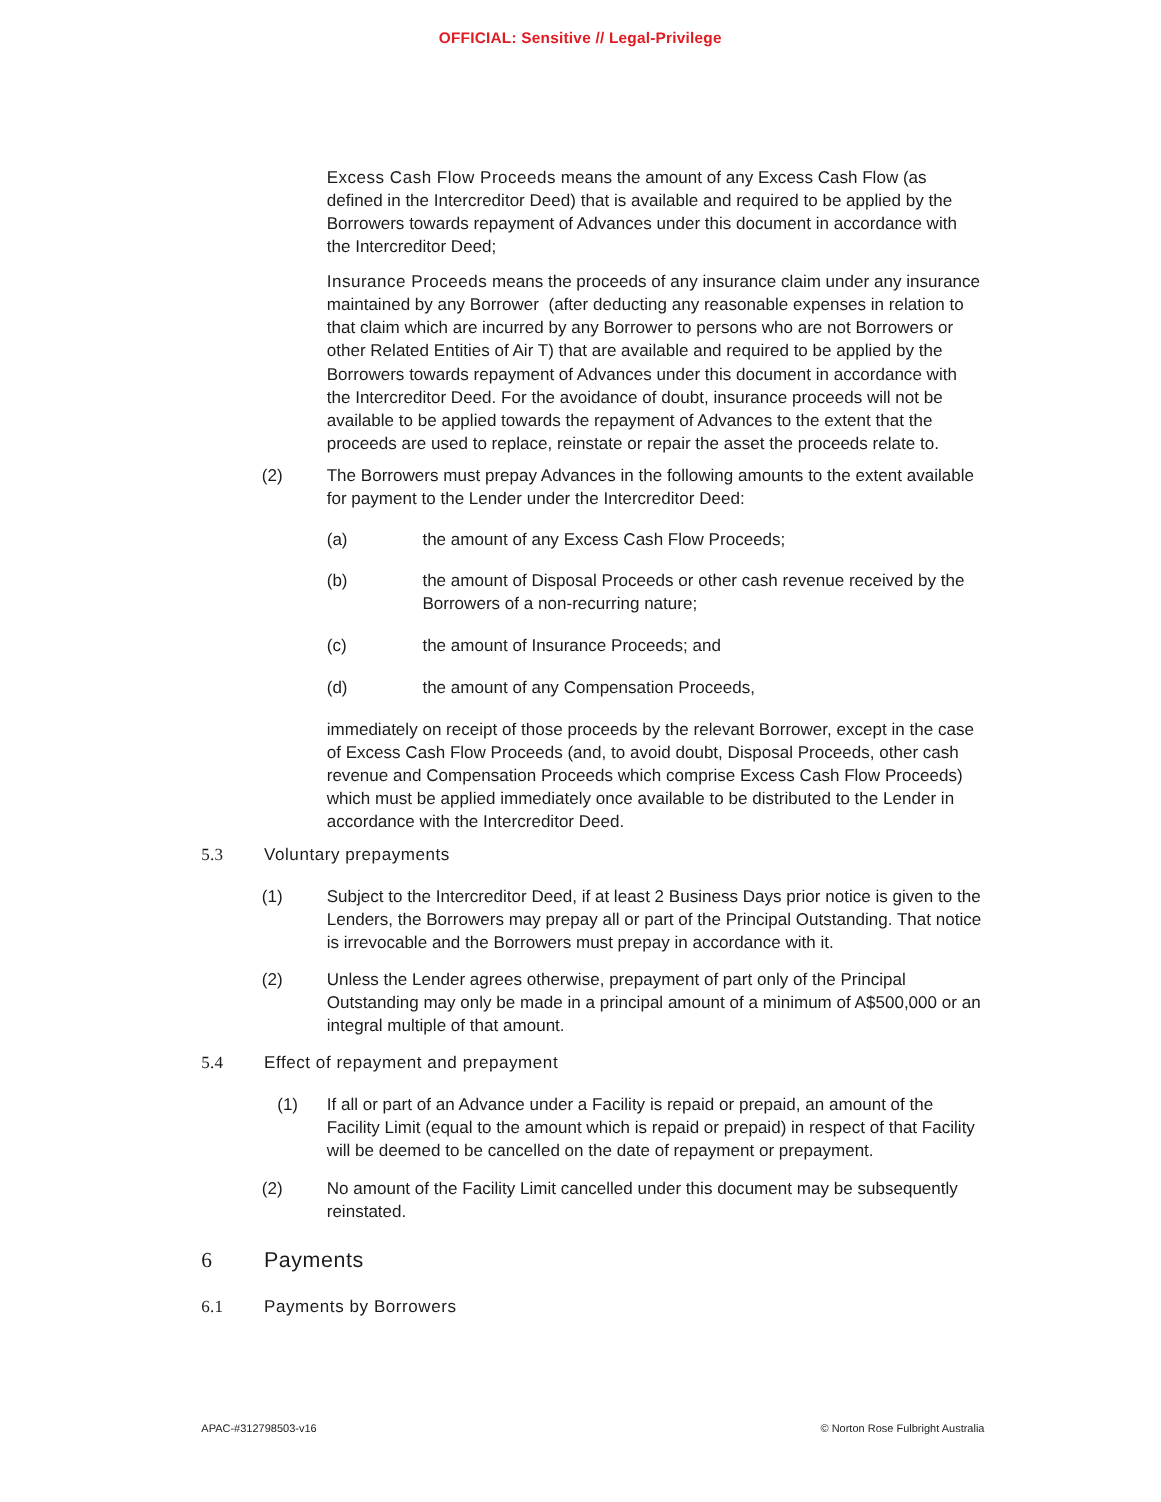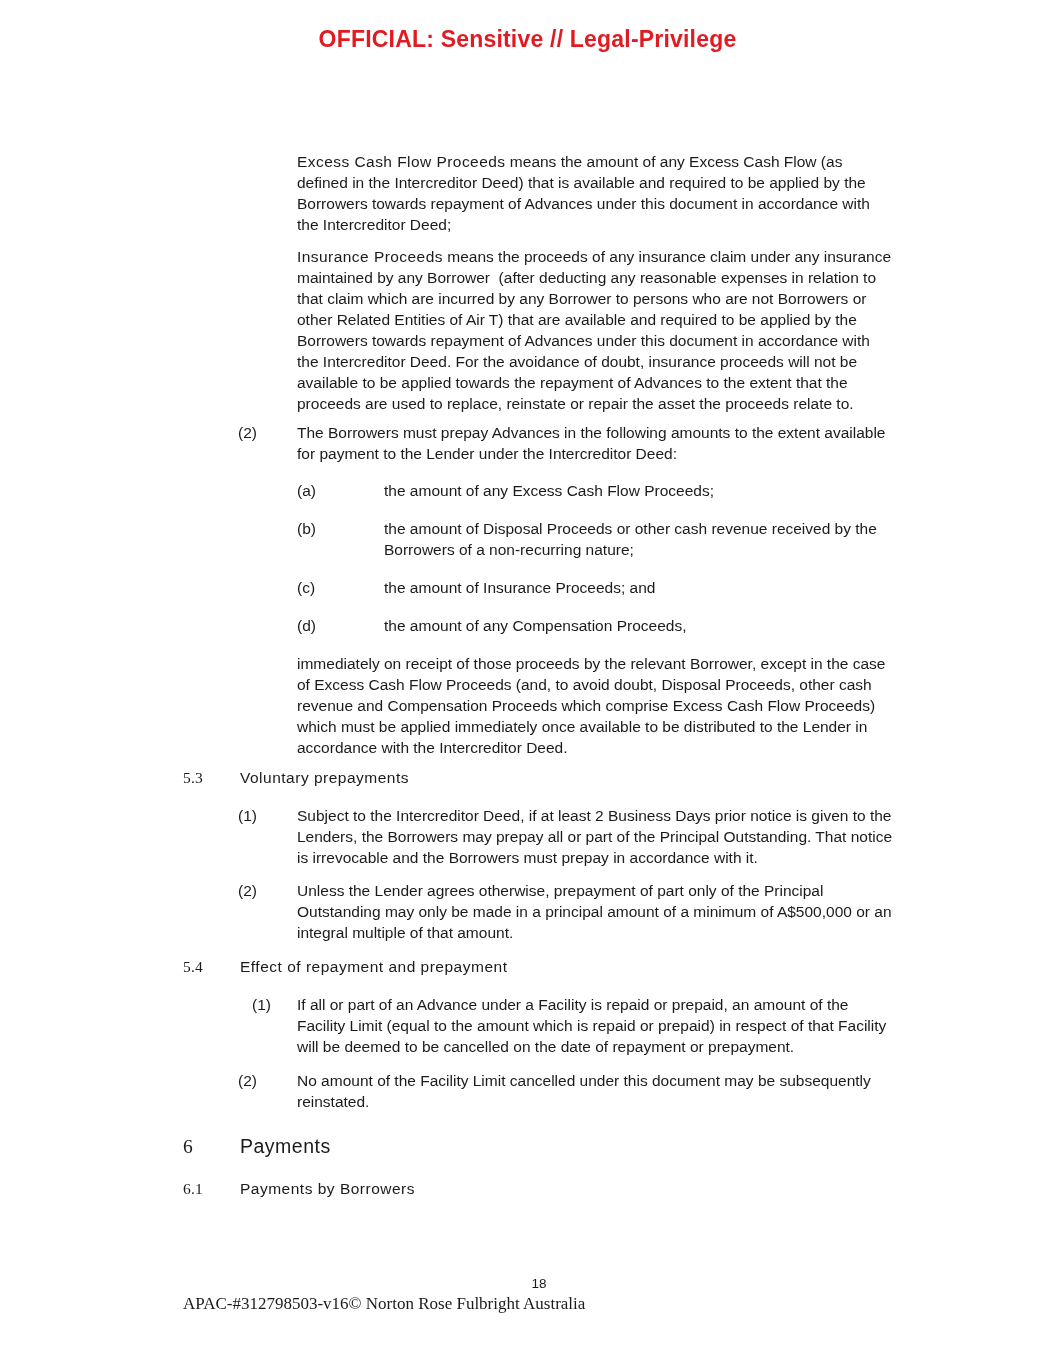--- a/index.html
+++ b/index.html
@@ -9,21 +9,21 @@
     background:#ffffff;
     font-family:"Liberation Sans", sans-serif;
     color:#1b1b1b;
     overflow:hidden;
   }
   .classification {
     position:absolute; top:26px; left:0; width:100%;
     text-align:center;
     color:var(--classification-red, #e11b22);
     font-weight:bold;
-    font-size:23px;
+    font-size:14px;
     letter-spacing:0.2px;
   }
   .content {
     position:absolute; left:183px; top:151px; width:712px;
     font-size:15.5px; line-height:21px;
   }
   .prewrap { white-space:pre-wrap; }
   .def-para { margin:0 0 11px 114px; }
   .term { letter-spacing:0.45px; }
   .num-item { display:flex; margin:0 0 16px 55px; }
@@ -43,23 +43,22 @@
   .mb12 { margin-bottom:12px; }
   .mb13 { margin-bottom:13px; }
   .mb15 { }
   .mb19 { margin-bottom:19px; }
   .pagenum {
     position:absolute; top:1276px; left:183px; width:712px;
     text-align:center; font-size:13.5px;
   }
   .footer-row {
     position:absolute; top:1294px; left:183px; width:712px;
-    display:flex; justify-content:flex-start;
-    font-size:17px;
-    font-family:Liberation Serif, serif;
+    display:flex; justify-content:space-between;
+    font-size:10px;
   }
 </style>
 </head>
 <body>
 
 <div class="page">
 
   <div class="classification">OFFICIAL: Sensitive // Legal-Privilege</div>
 
   <div class="content">
@@ -126,20 +125,19 @@
     </div>
 
     <div class="section-h mb15">
       <span class="snum">6.1</span>
       <span>Payments by Borrowers</span>
     </div>
 
 
   </div>
 
-  <div class="pagenum">18</div>
 
   <div class="footer-row">
     <span>APAC-#312798503-v16</span>
     <span>© Norton Rose Fulbright Australia</span>
   </div>
 
 </div>
 
 </body></html>

